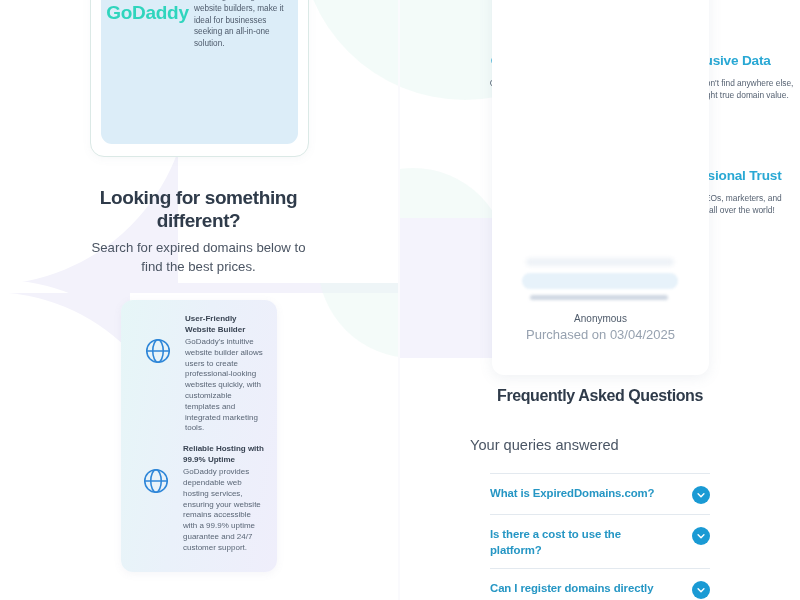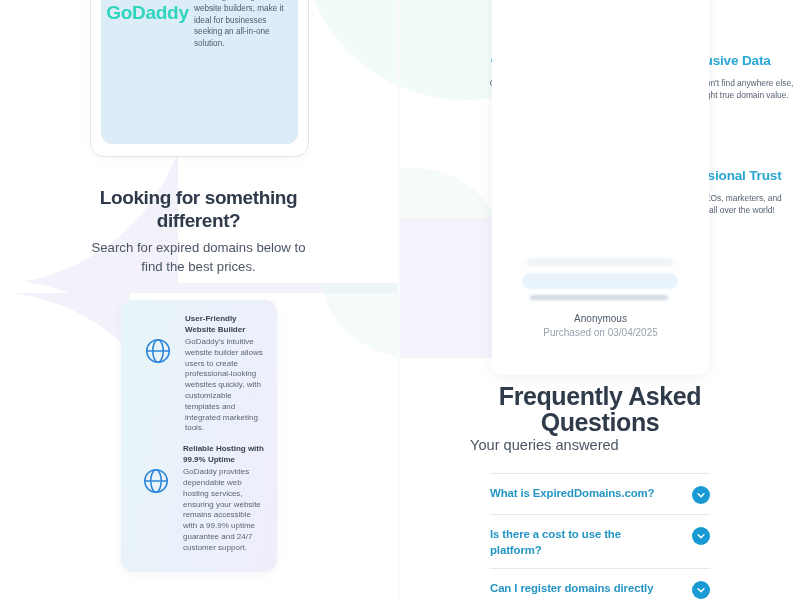--- a/index.html
+++ b/index.html
@@ -119,27 +119,27 @@
   .testi-blurghost{
     position:absolute;left:34px;top:3px;width:148px;height:8px;
     background:#eef2f7;border-radius:4px;filter:blur(2px);
   }
   .testi-name{
     position:absolute;left:0;right:0;top:58px;text-align:center;
     font-size:10px;color:#4e5a6a;
   }
   .testi-date{
     position:absolute;left:0;right:0;top:72px;text-align:center;
-    font-size:10px;color:#97a2b0;
+    font-size:13px;color:#97a2b0;
   }
 
   
   .faq-head{
     position:absolute;left:70px;top:383px;width:260px;text-align:center;
-    font-size:25px;font-weight:700;line-height:26px;color:#2f3b4a;letter-spacing:-.4px;
+    font-size:16px;font-weight:700;line-height:26px;color:#2f3b4a;letter-spacing:-.4px;
   }
   .faq-sub{
     position:absolute;left:70px;top:435px;width:260px;text-align:left;
     font-size:14.6px;line-height:20px;color:#4a5564;
   }
 
   .faq-list{position:absolute;left:90px;top:473px;width:220px;}
   .faq-item{
     display:flex;align-items:flex-start;justify-content:space-between;
     border-top:1px solid #e3e9ef;padding:11px 0 10px 0;gap:19px;

